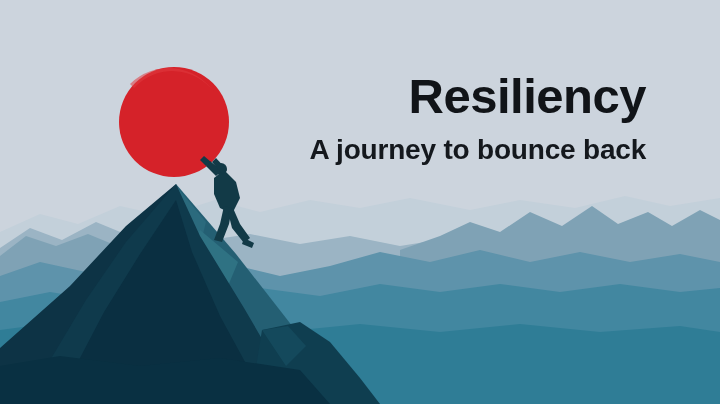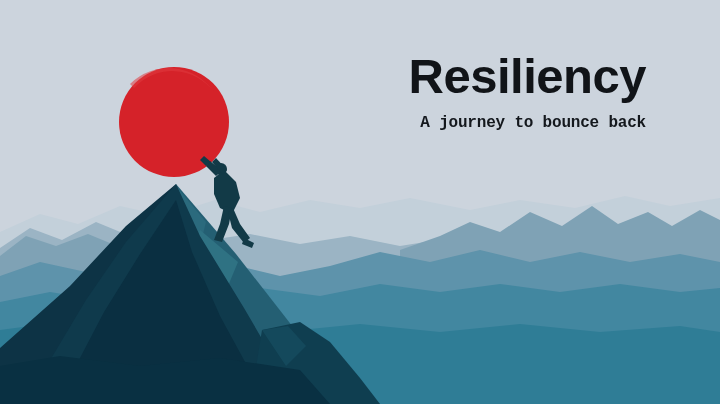--- a/index.html
+++ b/index.html
@@ -18,42 +18,42 @@
   #scene {
     position: absolute;
     inset: 0;
     width: 720px;
     height: 404px;
     display: block;
   }
   .text-block {
     position: absolute;
     right: 74px;
-    top: 52px;
+    top: 72px;
     width: 420px;
     text-align: right;
     pointer-events: none;
   }
   #title {
     margin: 0;
     font-size: 49px;
     line-height: 1.0;
     font-weight: 700;
     letter-spacing: -0.5px;
     color: #111418;
     font-family: "Liberation Sans", sans-serif;
   }
   #subtitle {
     margin: 14px 0 0 0;
-    font-size: 16px;
+    font-size: 28px;
     line-height: 1.1;
     font-weight: 600;
     letter-spacing: -0.2px;
     color: #14181d;
-    font-family: Liberation Mono, monospace;
+    font-family: Liberation Sans, sans-serif;
   }
 </style>
 </head>
 <body>
 
 <div id="slide">
 
   <svg id="scene" viewBox="0 0 720 404" preserveAspectRatio="none">
 
     <rect x="0" y="0" width="720" height="404" fill="#ccd4dd"></rect>

